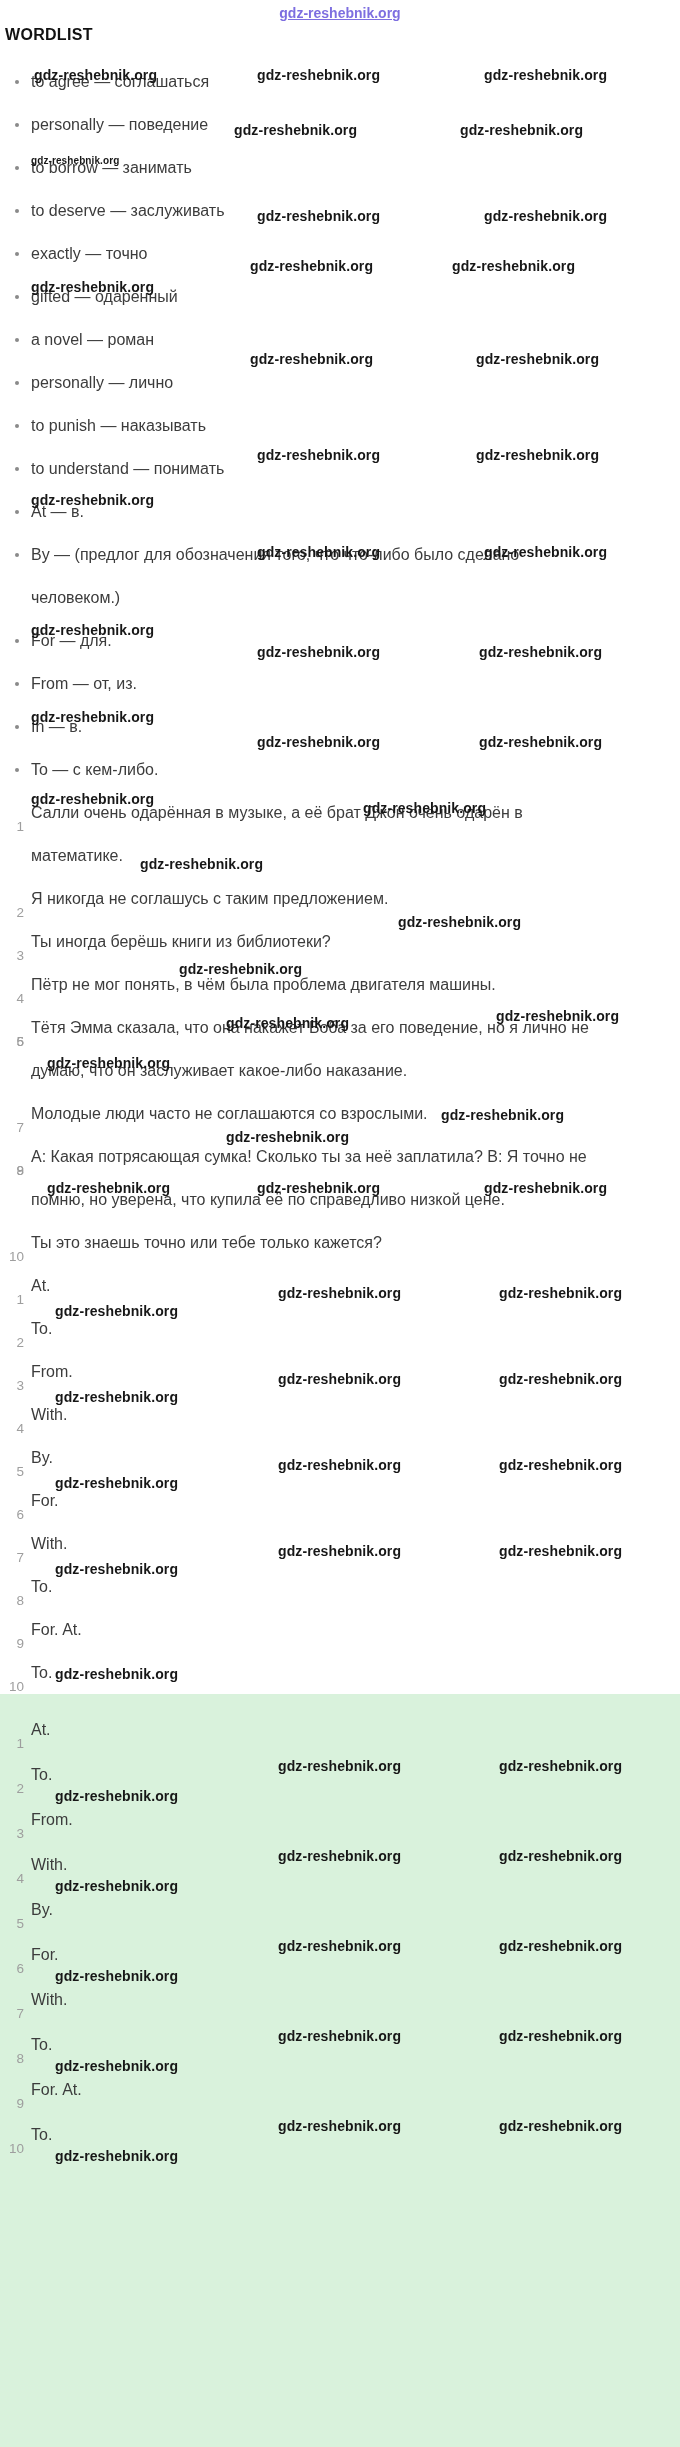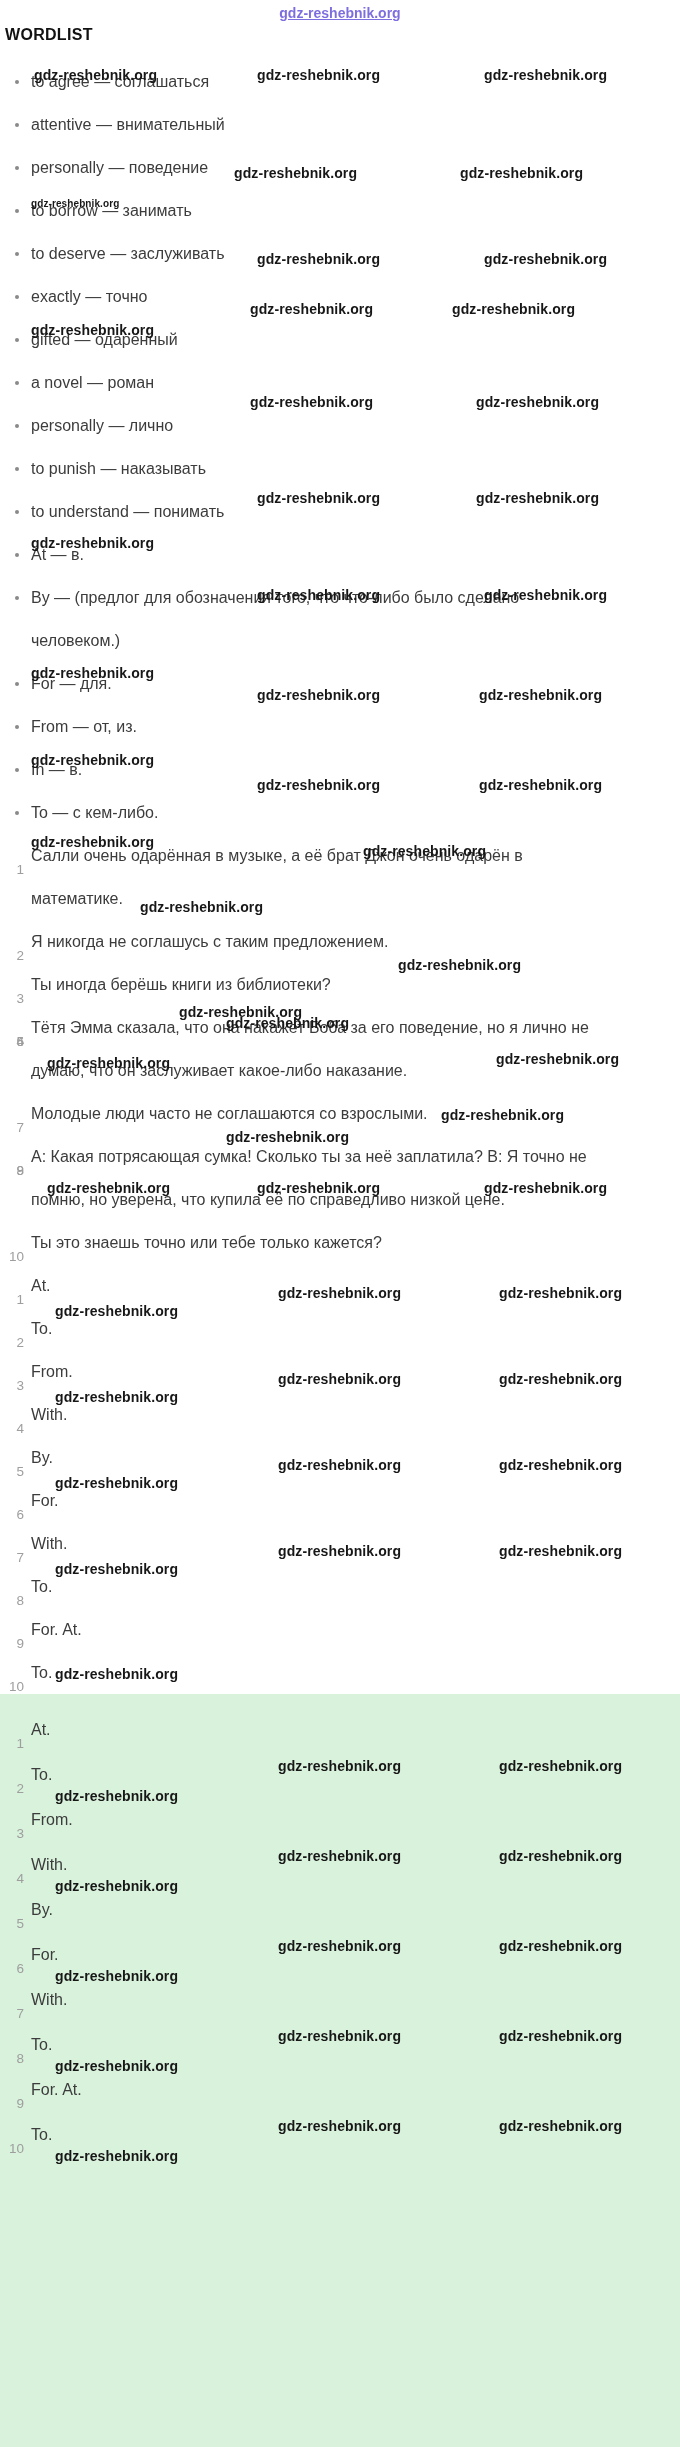--- a/index.html
+++ b/index.html
@@ -52,24 +52,20 @@
   <ul class="wordlist">
     <li>
       <span class="bullet"></span>
       <span class="wl-text">to agree — соглашаться</span>
       <b class="wm" style="left:3px;top:-6px">gdz-reshebnik.org</b>
       <b class="wm" style="left:226px;top:-6px">gdz-reshebnik.org</b>
       <b class="wm" style="left:453px;top:-6px">gdz-reshebnik.org</b>
     </li>
     <li>
       <span class="bullet"></span>
-      <span class="wl-text">attentive — внимательный</span>
-    </li>
-    <li>
-      <span class="bullet"></span>
       <span class="wl-text">personally — поведение</span>
       <b class="wm" style="left:203px;top:6px">gdz-reshebnik.org</b>
       <b class="wm" style="left:429px;top:6px">gdz-reshebnik.org</b>
       <b class="wm wm-sm" style="left:0;top:36px">gdz-reshebnik.org</b>
     </li>
     <li>
       <span class="bullet"></span>
       <span class="wl-text">to borrow — занимать</span>
     </li>
     <li>
@@ -157,20 +153,21 @@
       <span>Я никогда не соглашусь с таким предложением.</span>
       <b class="wm" style="left:367px;top:24px">gdz-reshebnik.org</b>
     </li>
     <li>
       <span class="num">3</span>
       <span>Ты иногда берёшь книги из библиотеки?</span>
       <b class="wm" style="left:148px;top:28px">gdz-reshebnik.org</b>
     </li>
     <li>
       <span class="num">4</span>
+      <span>Пётр не мог понять, в чём была проблема двигателя машины.</span>
       <b class="wm" style="left:465px;top:32px">gdz-reshebnik.org</b>
     </li>
     <li>
       <span class="num">5</span>
       <b class="wm" style="left:195px;top:-4px">gdz-reshebnik.org</b>
       <b class="wm" style="left:16px;top:36px">gdz-reshebnik.org</b>
     </li>
     <li>
       <span class="num">6</span>
       <span>Тётя Эмма сказала, что она накажет Боба за его поведение, но я лично не думаю, что он заслуживает какое-либо наказание.</span>

